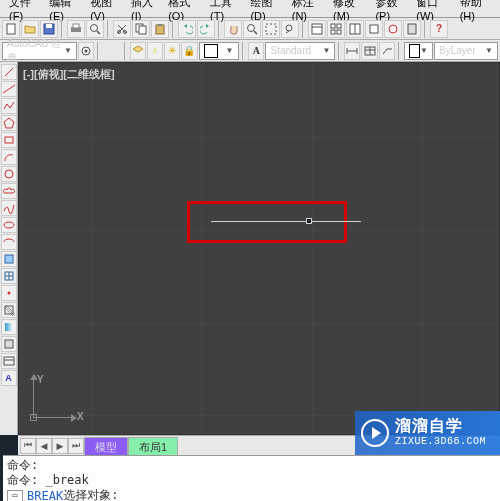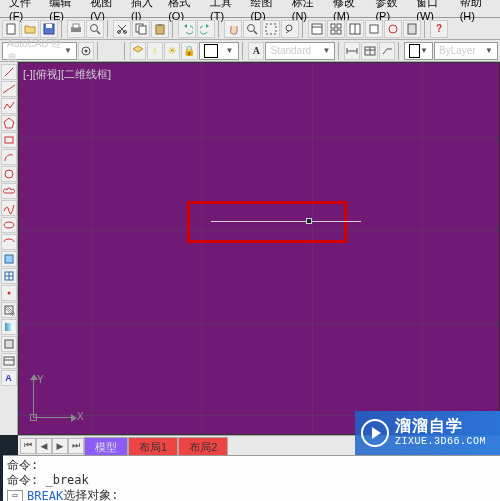--- a/index.html
+++ b/index.html
@@ -5,40 +5,40 @@
 * { margin: 0; padding: 0; box-sizing: border-box; }
 body { width: 500px; height: 501px; background: #1a2530; font-family: "Microsoft YaHei", SimSun, Arial, sans-serif; font-size: 11px; color: #ccc; overflow: hidden; position: relative; }
 .menubar { height: 18px; background: #e8e8e8; display: flex; align-items: center; padding: 0 4px; color: #000; border-bottom: 1px solid #999; }
 .menubar span { padding: 0 5px; font-size: 11px; cursor: default; }
 .toolbar-row { height: 22px; background: #e8e8e8; display: flex; align-items: center; border-bottom: 1px solid #aaa; padding: 0 2px; gap: 1px; }
 .tb-btn { width: 18px; height: 18px; background: #f0f0f0; border: 1px solid #ccc; display: inline-flex; align-items: center; justify-content: center; font-size: 10px; color: #333; }
 .tb-sep { width: 3px; height: 18px; border-left: 1px solid #aaa; margin: 0 2px; }
 .tb-combo { height: 18px; background: #fff; border: 1px solid #999; padding: 0 4px; font-size: 10px; display: flex; align-items: center; min-width: 75px; justify-content: space-between; }
 .tb-combo .arrow { font-size: 8px; color: #555; }
 .colorswatch { width: 14px; height: 14px; background: #fff; border: 1px solid #000; display: inline-block; }
-.workspace { position: absolute; top: 62px; left: 18px; right: 0; bottom: 66px; background: #701a75; border: 1px solid #333; }
+.workspace { position: absolute; top: 62px; left: 18px; right: 0; bottom: 66px; background: #404040; border: 1px solid #333; font-weight: bold; }
 .left-toolbar { position: absolute; top: 62px; left: 0; width: 18px; bottom: 66px; background: #e8e8e8; border-right: 1px solid #aaa; display: flex; flex-direction: column; align-items: center; padding-top: 2px; gap: 1px; }
 .lt-btn { width: 16px; height: 16px; background: #f0f0f0; border: 1px solid #ccc; font-size: 9px; color: #333; display: flex; align-items: center; justify-content: center; }
 .view-label { position: absolute; top: 4px; left: 4px; color: #d0d0d0; font-size: 11px; }
 .grid-line-h { position: absolute; left: 0; right: 0; height: 1px; background: rgba(70,85,100,.35); }
 .grid-line-v { position: absolute; top: 0; bottom: 0; width: 1px; background: rgba(70,85,100,.35); }
 .redbox { position: absolute; border: 3px solid #d40000; }
 .drawn-line { position: absolute; height: 1px; background: #d0d0d0; }
 .grip { position: absolute; width: 6px; height: 6px; background: #1a2530; border: 1px solid #d0d0d0; transform: translate(-50%, -50%); }
 .ucs { position: absolute; left: 8px; bottom: 10px; width: 50px; height: 50px; }
 .ucs-y { position: absolute; left: 6px; bottom: 6px; width: 1px; height: 40px; background: #888; }
 .ucs-y::before { content:""; position:absolute; top:-4px; left:-3px; border-left:4px solid transparent; border-right:4px solid transparent; border-bottom:6px solid #888; }
 .ucs-x { position: absolute; left: 6px; bottom: 6px; height: 1px; width: 40px; background: #888; }
 .ucs-x::before { content:""; position:absolute; right:-4px; top:-3px; border-top:4px solid transparent; border-bottom:4px solid transparent; border-left:6px solid #888; }
 .ucs-box { position: absolute; left: 3px; bottom: 3px; width: 7px; height: 7px; border: 1px solid #888; }
 .ucs-lbl-y { position: absolute; left: 10px; top: 0; color: #999; font-size: 10px; }
 .ucs-lbl-x { position: absolute; left: 50px; bottom: 2px; color: #999; font-size: 10px; }
 .tabbar { position: absolute; left: 18px; right: 0; bottom: 46px; height: 20px; background: #e8e8e8; display: flex; align-items: center; padding: 0 2px; gap: 0; border-top: 1px solid #aaa; }
 .tab-nav { width: 16px; height: 16px; background: #f0f0f0; border: 1px solid #bbb; font-size: 9px; display: flex; align-items: center; justify-content: center; color: #555; }
-.tab { padding: 2px 10px; font-size: 11px; color: #333; background: #ef4444; border: 1px solid #aaa; border-bottom: none; position: relative; top: 1px; }
+.tab { padding: 2px 10px; font-size: 11px; color: #333; background: #86efac; border: 1px solid #aaa; border-bottom: none; position: relative; top: 1px; }
 .tab.active { background: #8b5cf6; color: #ddd; }
 .cmdline { position: absolute; left: 3px; right: 0; bottom: 0; height: 46px; background: #fdfdfd; color: #333; font-family: SimSun, monospace; font-size: 12px; border-top: 1px solid #999; padding: 2px 4px; }
 .cmd-row { display: flex; align-items: center; height: 15px; }
 .cmd-icon { width: 16px; height: 12px; border: 1px solid #999; margin-right: 4px; display: inline-flex; align-items: center; justify-content: center; font-size: 8px; background: #fff; }
 .watermark { position: absolute; right: 0; bottom: 46px; height: 44px; width: 145px; background: linear-gradient(90deg, rgba(30,100,200,.85), rgba(40,120,220,.95)); display: flex; align-items: center; padding: 0 6px; color: #fff; gap: 6px; }
 .wm-play { width: 28px; height: 28px; border: 2px solid #fff; border-radius: 50%; display: flex; align-items: center; justify-content: center; }
 .wm-play::before { content:""; border-left: 9px solid #fff; border-top: 6px solid transparent; border-bottom: 6px solid transparent; margin-left: 2px; }
 .wm-txt { display: flex; flex-direction: column; line-height: 1.1; font-family: Liberation Mono, monospace; }
 .wm-main { font-size: 16px; font-weight: bold; letter-spacing: 1px; }
 .wm-sub { font-size: 10px; letter-spacing: .5px; }
@@ -392,21 +392,20 @@
   </div>
 </div>
 
 <div class="tabbar">
   <div class="tab-nav">⏮</div>
   <div class="tab-nav">◀</div>
   <div class="tab-nav">▶</div>
   <div class="tab-nav">⏭</div>
   <div class="tab active">模型</div>
   <div class="tab">布局1</div>
-  <div class="tab">布局2</div>
 </div>
 
 <div class="watermark">
   <div class="wm-play"></div>
   <div class="wm-txt">
     <span class="wm-main">溜溜自学</span>
     <span class="wm-sub">ZIXUE.3D66.COM</span>
   </div>
 </div>
 

